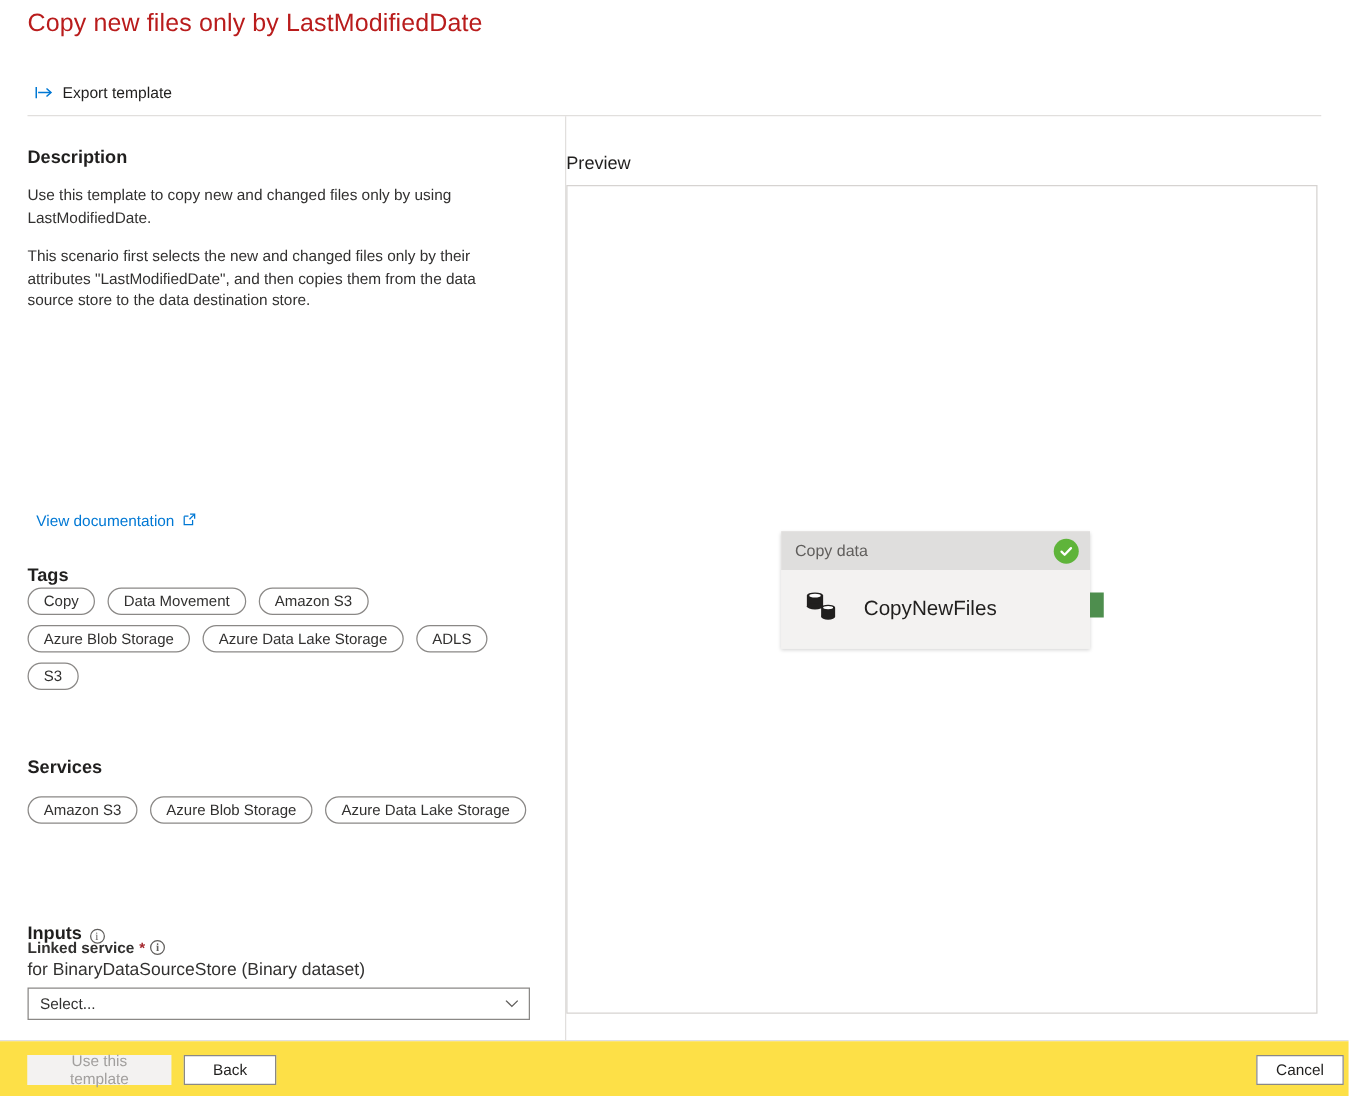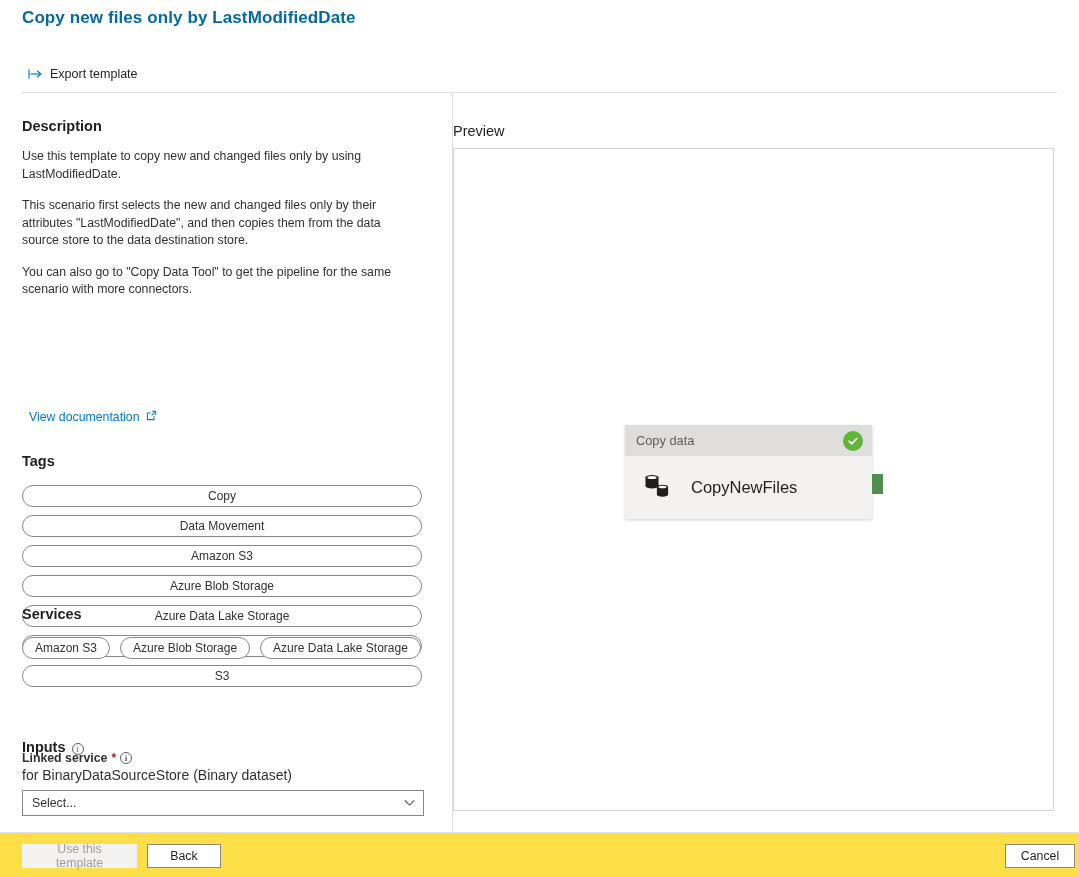--- a/index.html
+++ b/index.html
@@ -16,23 +16,23 @@
     position: relative;
     width: 1079px;
     height: 877px;
     background: #ffffff;
   }
 
   
   .page-title {
     position: absolute;
     left: 22px; top: 8px;
-    font-size: 17px;
-    font-weight: 700;
-    color: #0369a1;
+    font-size: 20px;
+    font-weight: 400;
+    color: #b91c1c;
     letter-spacing: .1px;
   }
 
   .command-bar {
     position: absolute;
     left: 22px; top: 60px;
     height: 28px;
     display: flex;
     align-items: center;
   }
@@ -108,26 +108,25 @@
     font-size: 12.3px;
     color: #0078d4;
     text-decoration: none;
     cursor: pointer;
   }
 
   
   .tags-head { position: absolute; left: 22px; top: 360px; }
   .tags-wrap {
     position: absolute;
-    left: 22px; top: 392px;
+    left: 22px; top: 377px;
     width: 400px;
     display: flex;
     flex-wrap: wrap;
     gap: 8px 10px;
-    flex-direction: column;
   }
   .pill {
     display: inline-flex;
     align-items: center;
     justify-content: center;
     height: 22px;
     padding: 0 12px;
     border: 1px solid #8a8886;
     border-radius: 11px;
     background: #ffffff;
@@ -323,21 +322,20 @@
 
   <div class="header-divider"></div>
 
   <div class="left-pane">
 
     <h2 class="section-title desc-head">Description</h2>
 
     <div class="desc-body">
       <p>Use this template to copy new and changed files only by using LastModifiedDate.</p>
       <p>This scenario first selects the new and changed files only by their attributes "LastModifiedDate", and then copies them from the data source store to the data destination store.</p>
-      <p>You can also go to "Copy Data Tool" to get the pipeline for the same scenario with more connectors.</p>
     </div>
 
     <a class="doc-link">
       <span>View documentation</span>
       <span>
         <svg width="11" height="11" viewBox="0 0 12 12" aria-hidden="true">
           <path d="M1.5 3.2 L1.5 10.5 L8.8 10.5 L8.8 6.6" stroke="#0078d4" stroke-width="1.1" fill="none"></path>
           <path d="M1.5 3.2 L5.2 3.2" stroke="#0078d4" stroke-width="1.1" fill="none"></path>
           <path d="M6.6 1.4 L10.6 1.4 L10.6 5.4" stroke="#0078d4" stroke-width="1.1" fill="none"></path>
           <path d="M10.4 1.6 L6.1 5.9" stroke="#0078d4" stroke-width="1.1" fill="none"></path>

